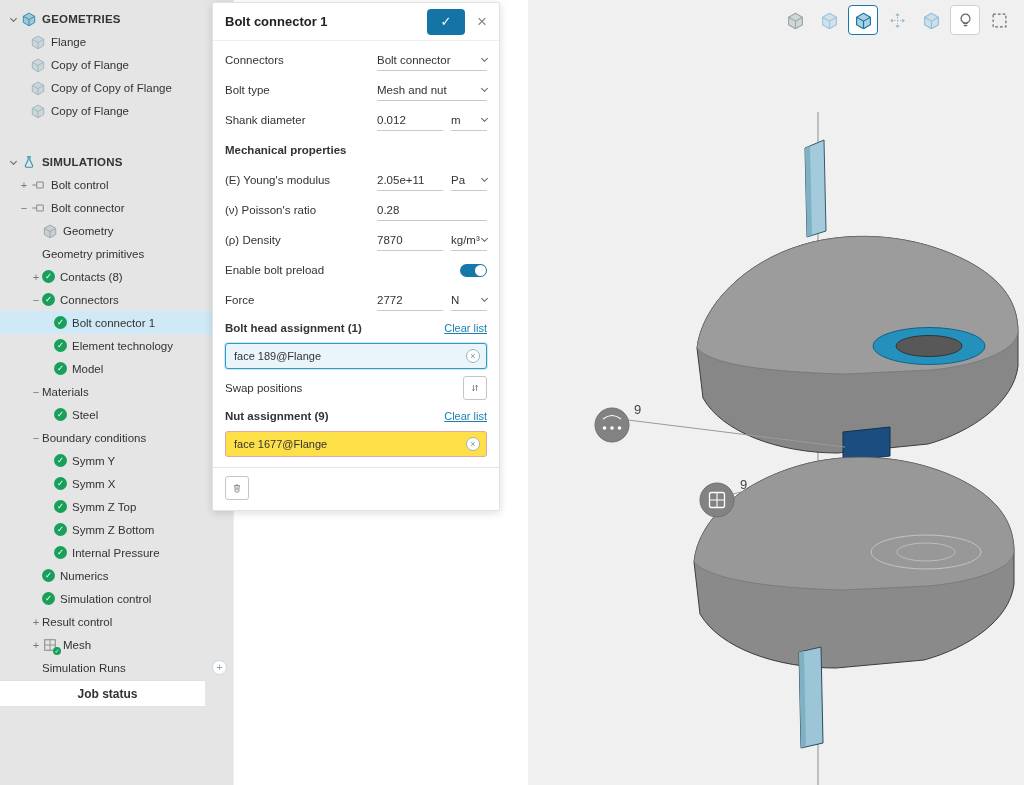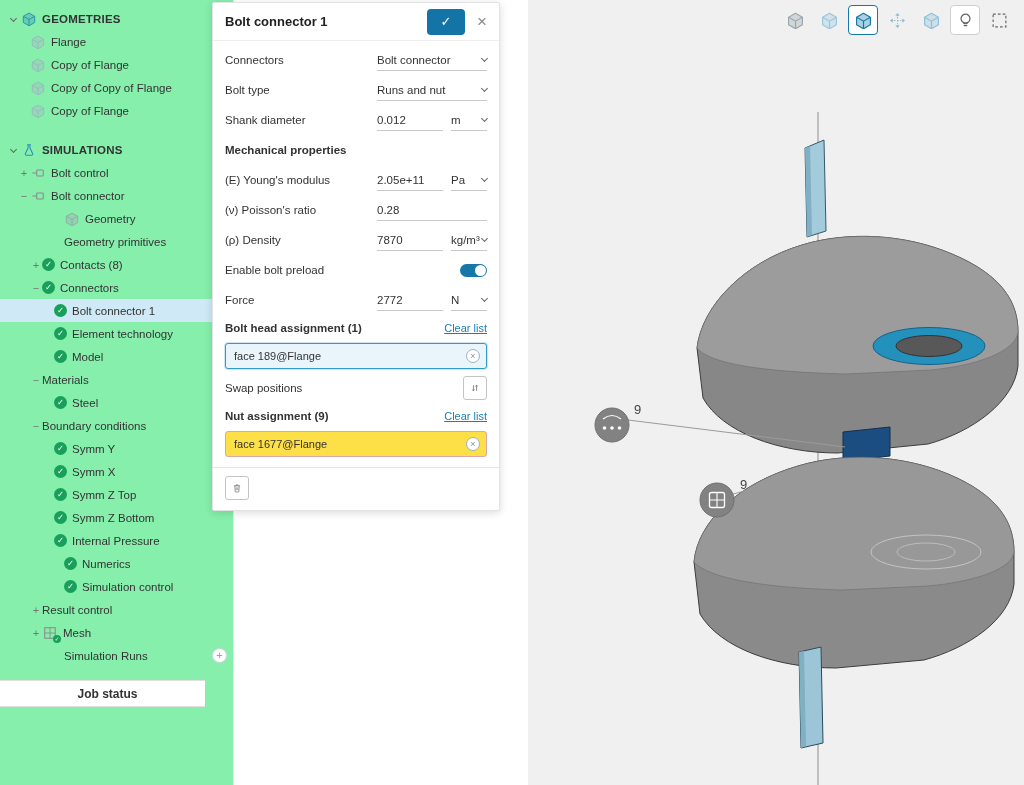--- a/index.html
+++ b/index.html
@@ -21,27 +21,27 @@
   .tbtn.boxed-light { background:#fff; border:1px solid #cfcfcf; }
   .ic { width:17px; height:17px; display:block; }
   .c-gray  { color:#9aa7ad; }
   .c-lblue { color:#9cc6dd; }
   .c-blue  { color:#1578a8; }
   .c-mblue { color:#8fb5c9; }
   .c-out   { color:#8fc1d9; }
   .c-dark  { color:#666; }
 
   
-  .sidebar { position:absolute; left:0; top:0; width:234px; height:785px; background:#86efac; border-right:1px solid #ececec; }
+  .sidebar { position:absolute; left:0; top:0; width:234px; height:785px; background:#e5e5e5; border-right:1px solid #ececec; }
   .tree { padding-top:7px; }
   .trow { display:flex; align-items:center; height:23px; font-size:11.5px; padding-right:6px; cursor:pointer; position:relative; white-space:nowrap; }
   .trow .lbl { overflow:hidden; text-overflow:ellipsis; }
   .section .lbl { font-weight:bold; letter-spacing:.2px; }
-  .sim-gap { margin-top:16px; }
-  .pl8{padding-left:8px}.pl18{padding-left:18px}.pl30{padding-left:30px}.pl42{padding-left:64px}.pl54{padding-left:54px}
+  .sim-gap { margin-top:28px; }
+  .pl8{padding-left:8px}.pl18{padding-left:18px}.pl30{padding-left:30px}.pl42{padding-left:42px}.pl54{padding-left:54px}
   .selected { background:#cfe9f6; }
   .caret { width:10px; height:10px; display:inline-flex; align-items:center; justify-content:center; margin-right:3px; flex:none; }
   .chev { width:5px; height:5px; border-right:1.5px solid #666; border-bottom:1.5px solid #666; transform:rotate(45deg); display:inline-block; }
   .chev.right { transform:rotate(-45deg); }
   .exp { width:12px; text-align:center; color:#777; font-size:11px; flex:none; }
   .spacer { flex:1; }
   .plusbtn { width:15px; height:15px; border-radius:50%; border:1px solid #c9d6dd; color:#8fa6b2;
              font-size:11px; line-height:12px; text-align:center; background:#fff; flex:none; }
   .check { width:13px; height:13px; border-radius:50%; background:#18a05a; color:#fff; font-size:8.5px;
            line-height:13px; text-align:center; margin-right:5px; flex:none; }
@@ -421,21 +421,21 @@
             <span>Bolt connector</span>
             <i class="chev"></i>
           </div>
         </div>
       </div>
 
       <div class="frow">
         <span class="flabel">Bolt type</span>
         <div class="cgroup">
           <div class="val">
-            <span>Runs and nut</span>
+            <span>Mesh and nut</span>
             <i class="chev"></i>
           </div>
         </div>
       </div>
 
       <div class="frow">
         <span class="flabel">Shank diameter</span>
         <div class="cgroup">
           <div class="val">
             <span>0.012</span>

